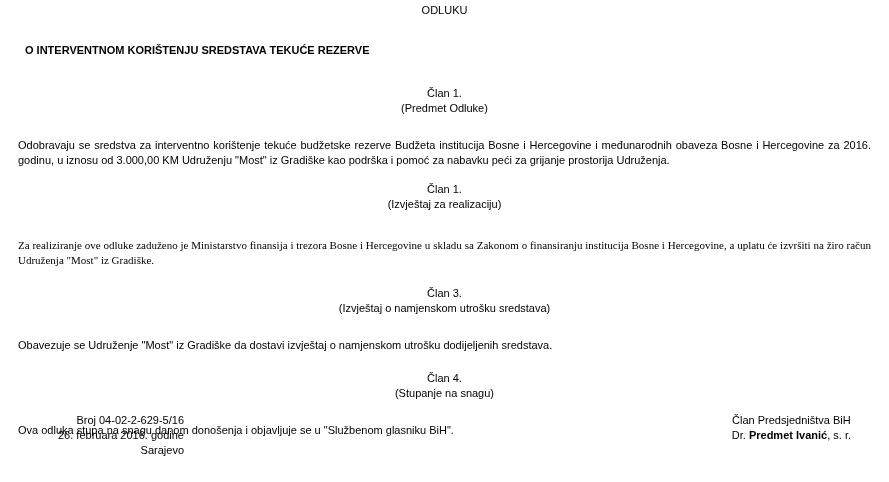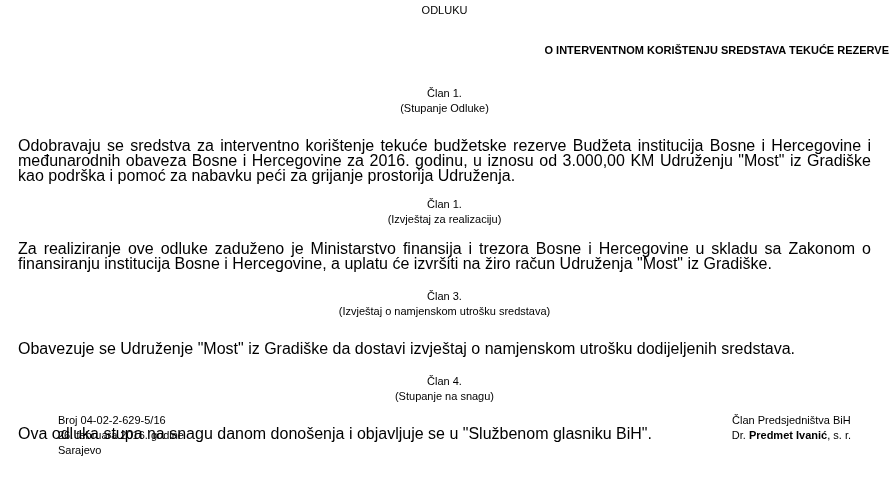--- a/index.html
+++ b/index.html
@@ -21,68 +21,69 @@
     height: 482px;
     box-sizing: border-box;
   }
   .doc-title {
     text-align: center;
     font-weight: normal;
     font-size: 11px;
     margin-top: 4px;
   }
   .doc-subtitle {
-    text-align: right;
+    text-align: left;
     font-weight: bold;
     font-size: 11px;
     margin-top: 28px;
+    padding-left: 25px;
   }
   .article-head {
     text-align: center;
     font-weight: normal;
     font-size: 11px;
     line-height: 15px;
   }
   .article-head .num {
     display: block;
   }
   .article-head .sub {
     display: block;
   }
   .para {
     text-align: justify;
-    font-size: 16px;
+    font-size: 11px;
     line-height: 15px;
     padding: 0 18px 0 18px;
   }
   .art1 { margin-top: 30px; }
   .p1 { margin-top: 22px; }
   .art2 { margin-top: 14px; }
-  .p2 { margin-top: 14px; }
+  .p2 { margin-top: 26px; font-family: Liberation Serif, serif; }
   .art3 { margin-top: 18px; }
   .p3 { margin-top: 22px; }
   .art4 { margin-top: 18px; }
   .p4 { margin-top: 22px; }
   .footer {
     position: absolute;
     left: 0;
     right: 0;
     bottom: 28px;
     padding: 0 18px;
     box-sizing: border-box;
   }
   .footer-inner {
     display: flex;
     justify-content: space-between;
     align-items: flex-start;
   }
   .sign-left {
     font-size: 11px;
     line-height: 15px;
-    text-align: left;
+    text-align: right;
     margin-left: 40px;
   }
   .sign-right {
     font-size: 11px;
     line-height: 15px;
     text-align: center;
     margin-right: 20px;
   }
   .sign-right .name strong {
     font-weight: bold;
@@ -92,21 +93,21 @@
 <body>
 
 <div class="page">
 
   <div class="doc-title">ODLUKU</div>
 
   <div class="doc-subtitle">O INTERVENTNOM KORIŠTENJU SREDSTAVA TEKUĆE REZERVE</div>
 
   <div class="article-head art1">
     <span class="num">Član 1.</span>
-    <span class="sub">(Stupanje Odluke)</span>
+    <span class="sub">(Predmet Odluke)</span>
   </div>
   <div class="para p1">Odobravaju se sredstva za interventno korištenje tekuće budžetske rezerve Budžeta institucija Bosne i Hercegovine i međunarodnih obaveza Bosne i Hercegovine za 2016. godinu, u iznosu od 3.000,00 KM Udruženju "Most" iz Gradiške kao podrška i pomoć za nabavku peći za grijanje prostorija Udruženja.</div>
 
   <div class="article-head art2">
     <span class="num">Član 1.</span>
     <span class="sub">(Izvještaj za realizaciju)</span>
   </div>
   <div class="para p2">Za realiziranje ove odluke zaduženo je Ministarstvo finansija i trezora Bosne i Hercegovine u skladu sa Zakonom o finansiranju institucija Bosne i Hercegovine, a uplatu će izvršiti na žiro račun Udruženja "Most" iz Gradiške.</div>
 
   <div class="article-head art3">

